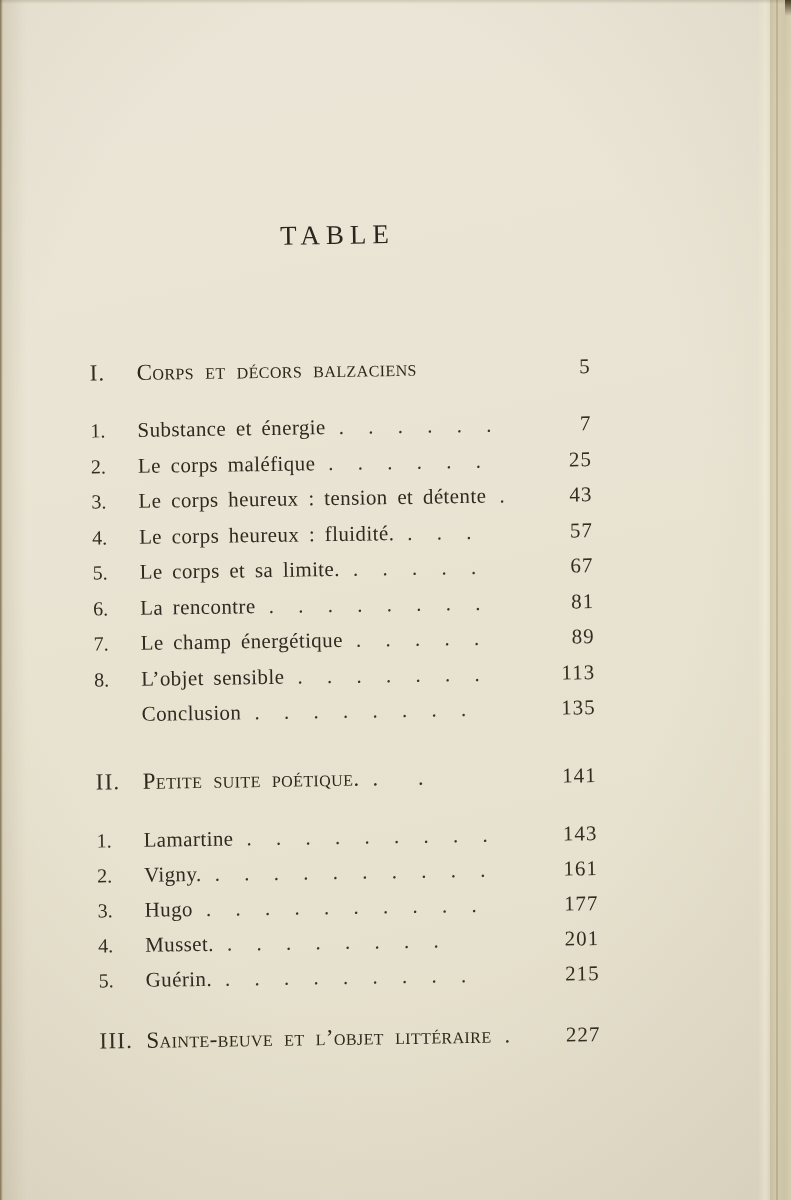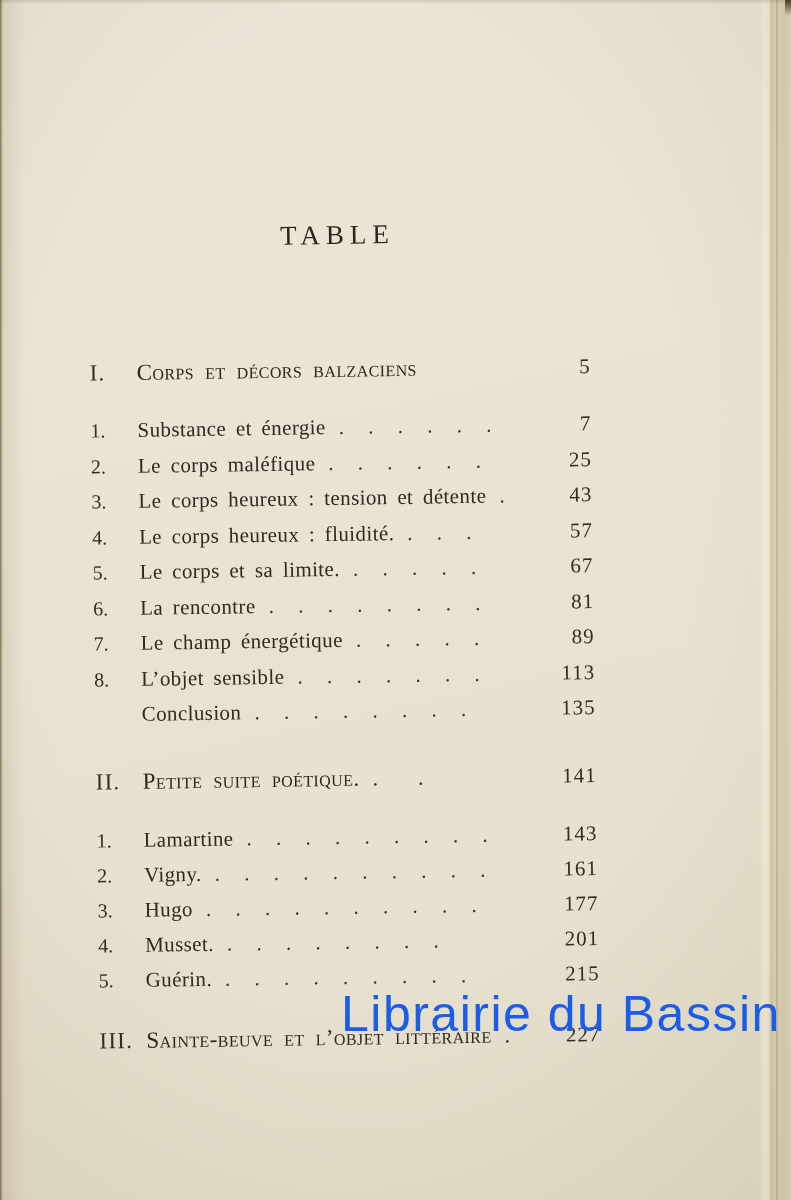--- a/index.html
+++ b/index.html
@@ -175,14 +175,13 @@
 
   <div class="edge-left"></div>
   <div class="edge-left-soft"></div>
   <div class="edge-seam"></div>
   <div class="edge-band"></div>
   <div class="edge-band-line"></div>
   <div class="corner-dark"></div>
   <div class="edge-top"></div>
   <div class="vignette"></div>
 
-  <div class="watermark" style="color: rgb(27, 93, 233);">Librairie du Bassin</div>
 </div>
 
 </body></html>

